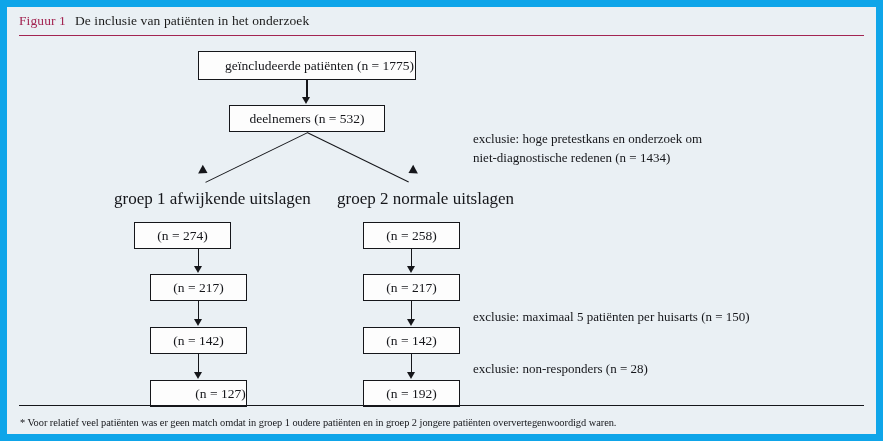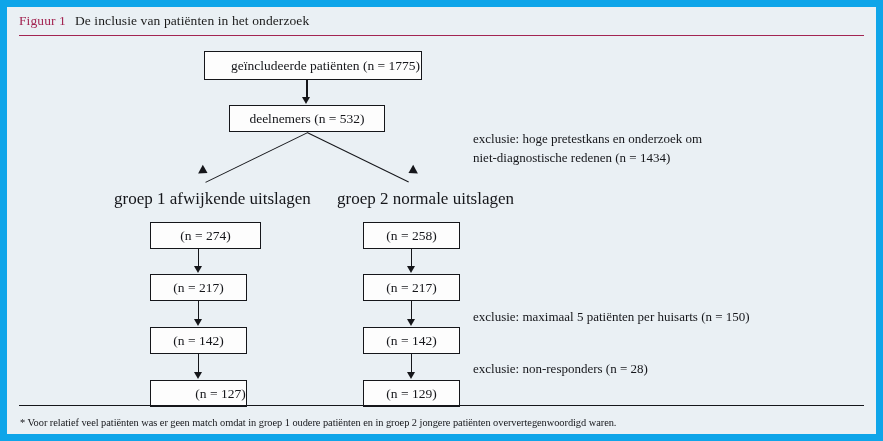--- a/index.html
+++ b/index.html
@@ -137,21 +137,21 @@
 
 <div id="figure-frame">
 
   <div id="figure-header">
     <div id="figure-header-inner">
       <span class="fig-label">Figuur 1</span><span class="fig-caption">De inclusie van patiënten in het onderzoek</span>
     </div>
   </div>
   <div id="header-rule"></div>
 
-  <div class="flow-box" style="left:197px; top:44px; width:218px; height:29px;padding-left:25px;">
+  <div class="flow-box" style="left:191px; top:44px; width:218px; height:29px;padding-left:25px;">
     <span>geïncludeerde patiënten (n = 1775)</span>
   </div>
 
   <div class="v-line" style="left:299.3px; top:73px; height:18px;"></div>
   <div class="arrow-down" style="left:295.3px; top:90px;"></div>
 
   <div class="flow-box" style="left:222px; top:98px; width:156px; height:27px;">
     <span>deelnemers (n = 532)</span>
   </div>
 
@@ -162,21 +162,21 @@
   <div class="arrow-diag" style="left:400px; top:160px; transform: rotate(62deg);"></div>
 
   <div class="note-text" style="left:466px; top:122px;">
     <div>exclusie: hoge pretestkans en onderzoek om</div>
     <div>niet-diagnostische redenen (n = 1434)</div>
   </div>
 
   <div class="group-label" style="left:107px; top:182px;">groep 1 afwijkende uitslagen</div>
   <div class="group-label" style="left:330px; top:182px;">groep 2 normale uitslagen</div>
 
-  <div class="flow-box" style="left:143px; top:215px; width:111px; height:27px;text-align:center;">
+  <div class="flow-box" style="left:127px; top:215px; width:97px; height:27px;text-align:center;">
     <span>(n = 274)</span>
   </div>
   <div class="flow-box" style="left:143px; top:267px; width:97px; height:27px;">
     <span>(n = 217)</span>
   </div>
   <div class="flow-box" style="left:143px; top:320px; width:97px; height:27px;">
     <span>(n = 142)</span>
   </div>
   <div class="flow-box" style="left:143px; top:373px; width:97px; height:27px;padding-left:44px;">
     <span>(n = 127)</span>
@@ -194,21 +194,21 @@
   <div class="flow-box" style="left:356px; top:215px; width:97px; height:27px;">
     <span>(n = 258)</span>
   </div>
   <div class="flow-box" style="left:356px; top:267px; width:97px; height:27px;">
     <span>(n = 217)</span>
   </div>
   <div class="flow-box" style="left:356px; top:320px; width:97px; height:27px;">
     <span>(n = 142)</span>
   </div>
   <div class="flow-box" style="left:356px; top:373px; width:97px; height:27px;">
-    <span>(n = 129)</span>
+    <span>(n = 192)</span>
   </div>
 
   <div class="v-line" style="left:403.8px; top:242px; height:17px;"></div>
   <div class="arrow-down" style="left:399.8px; top:259px;"></div>
 
   <div class="v-line" style="left:403.8px; top:294px; height:18px;"></div>
   <div class="arrow-down" style="left:399.8px; top:312px;"></div>
 
   <div class="v-line" style="left:403.8px; top:347px; height:18px;"></div>
   <div class="arrow-down" style="left:399.8px; top:365px;"></div>

